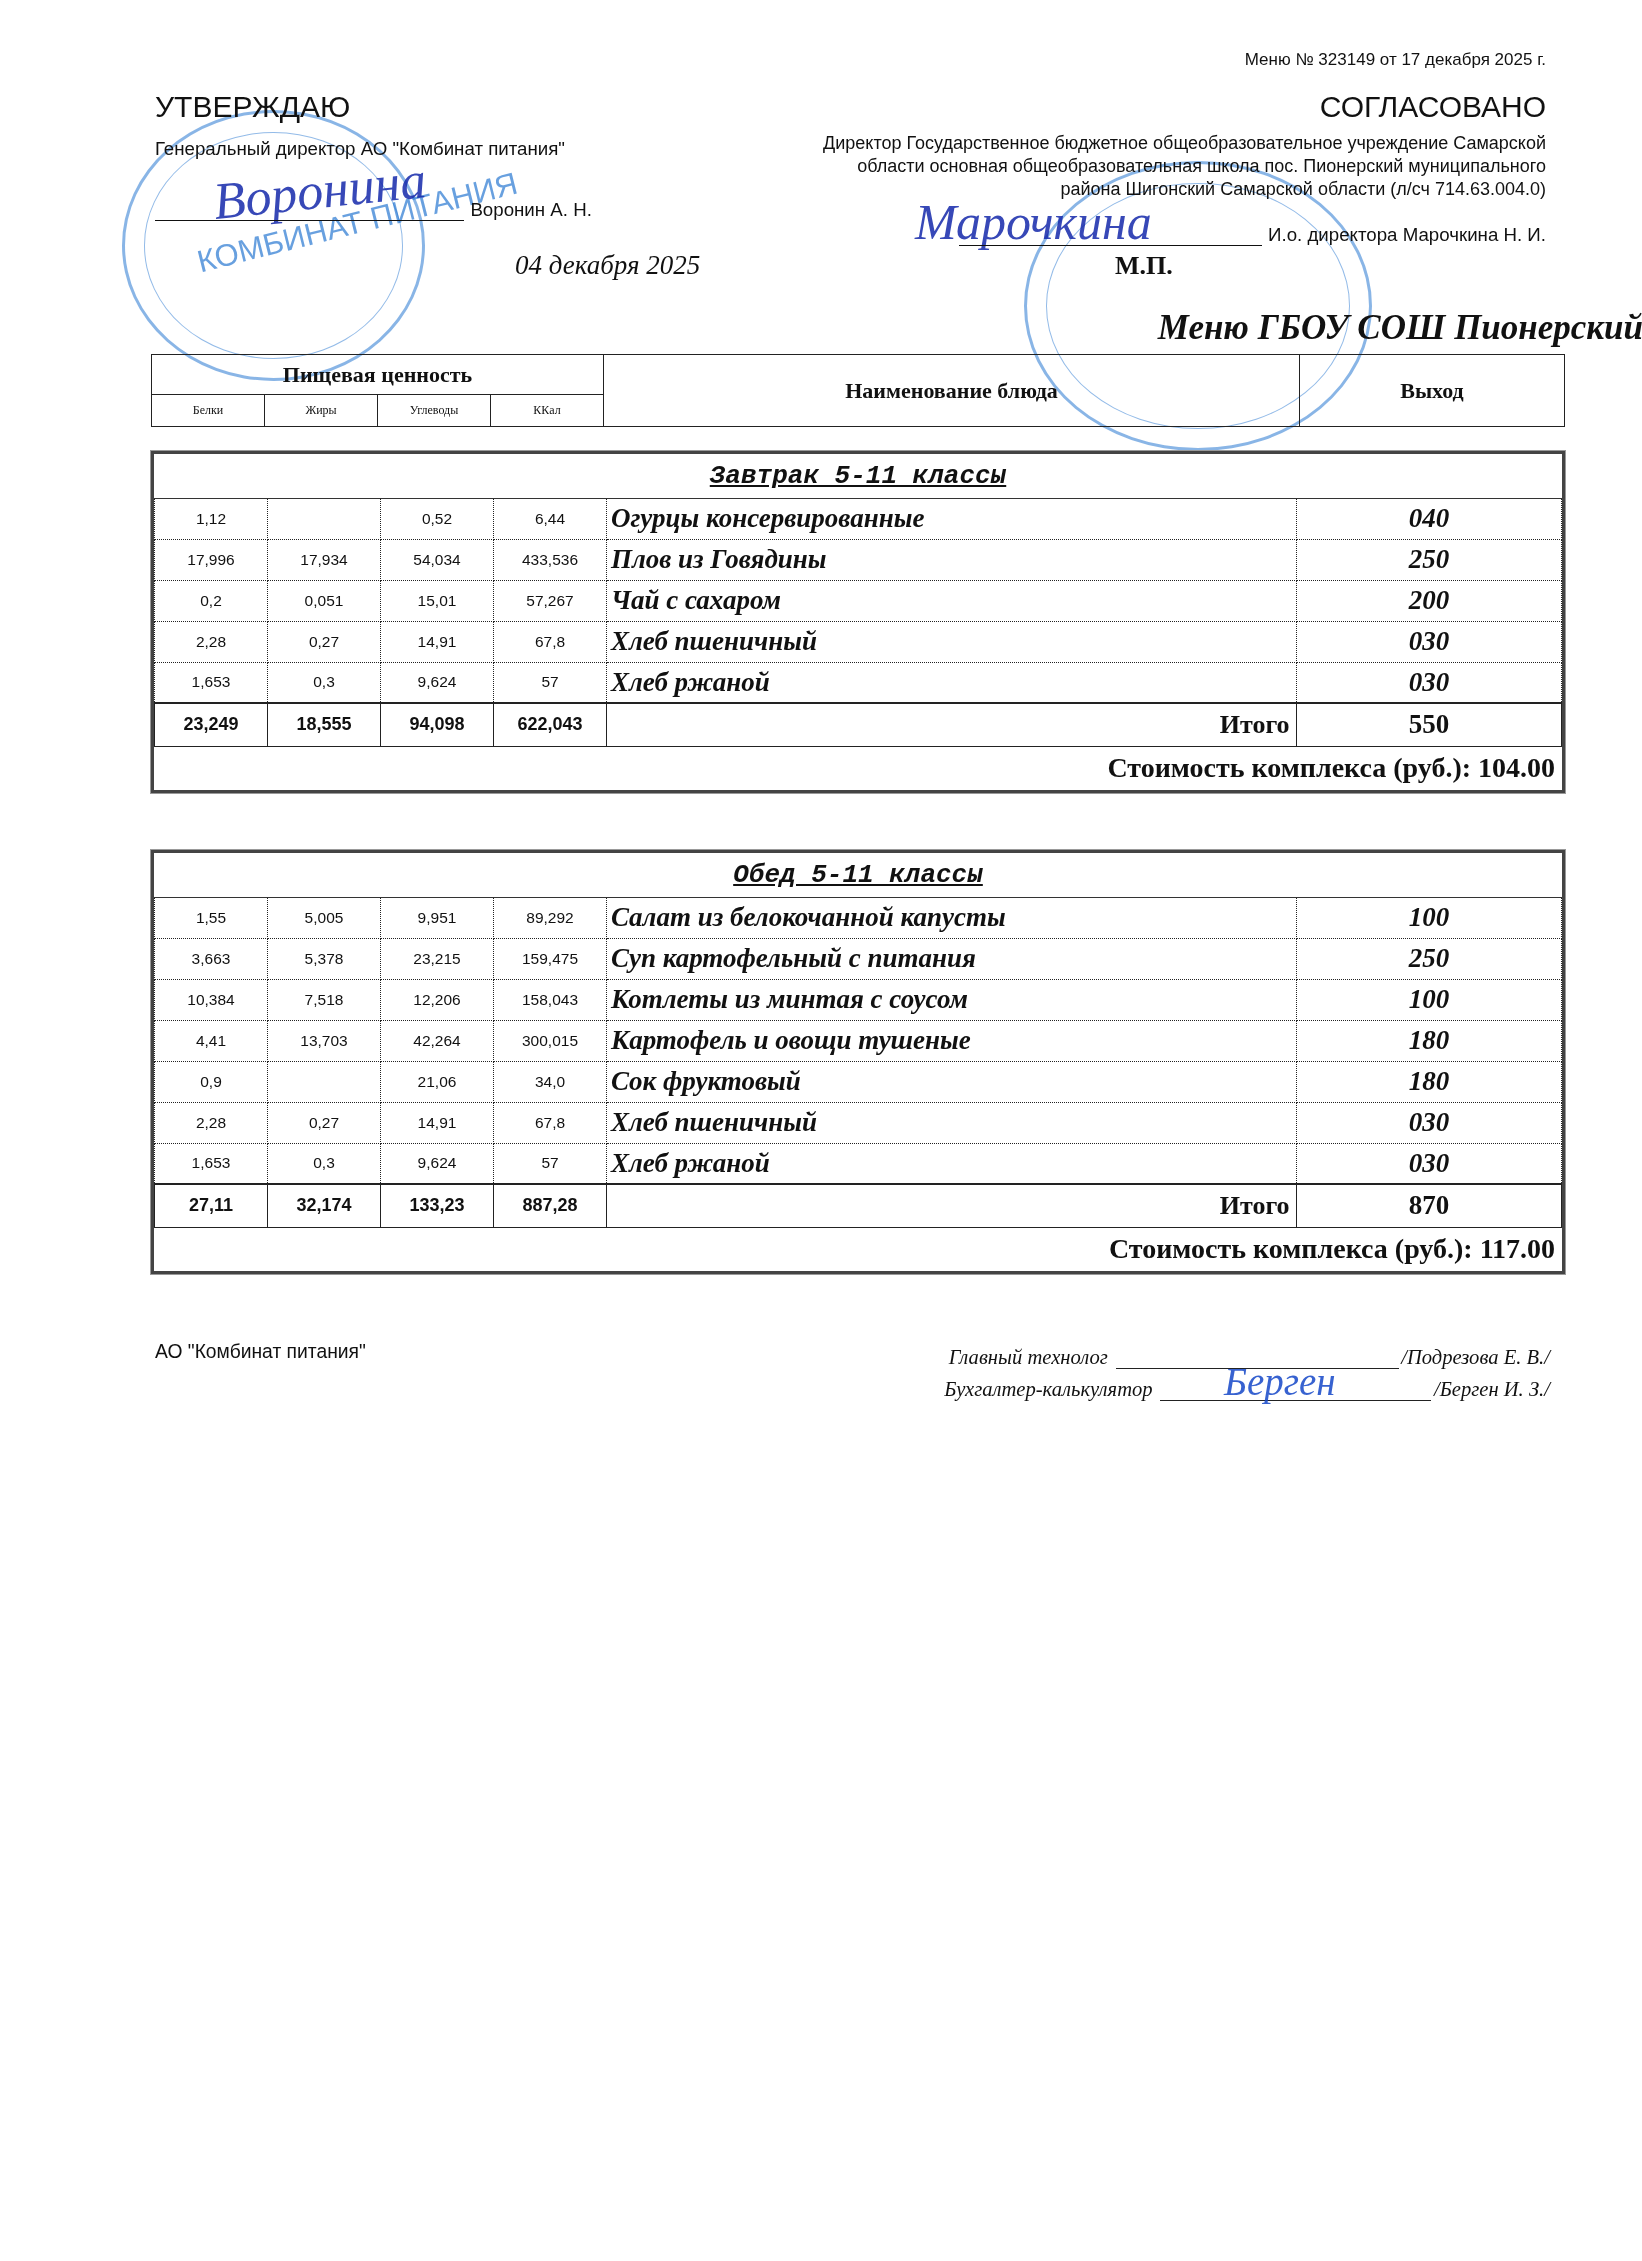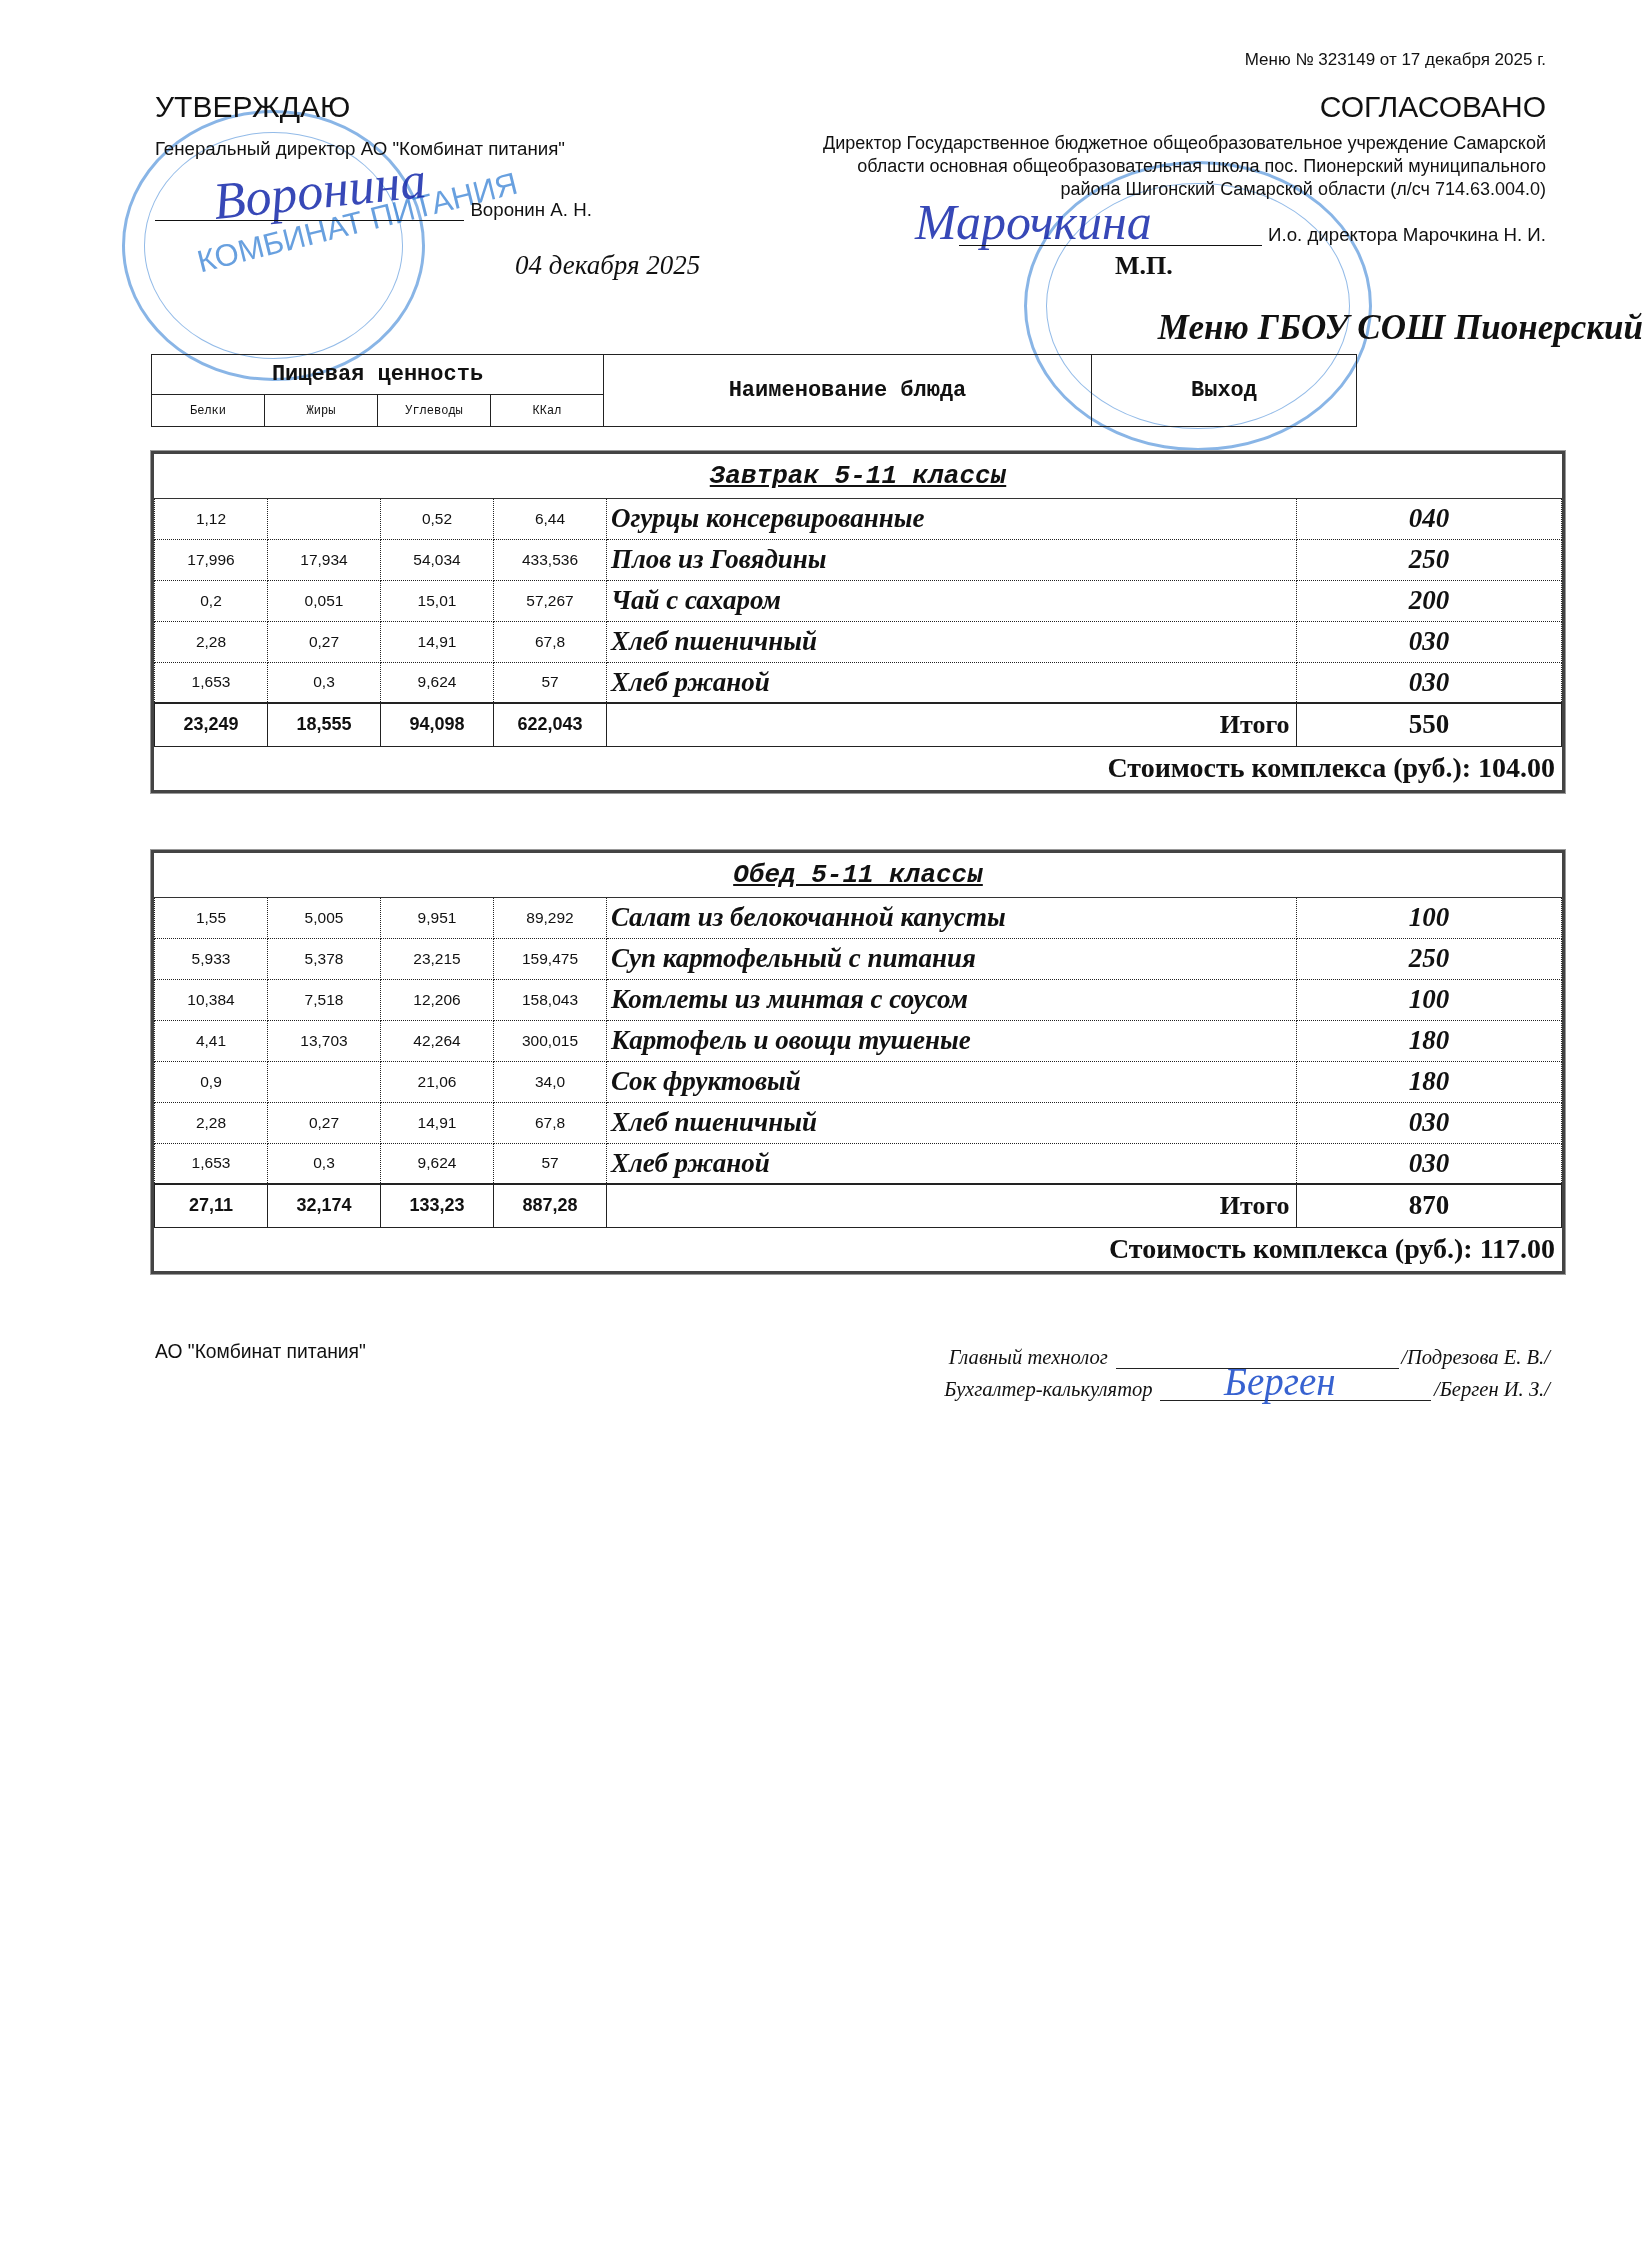--- a/index.html
+++ b/index.html
@@ -31,21 +31,21 @@
     .stamp::after { content: ""; position: absolute; inset: 19.3px; border-radius: 50%; border: 1.9px solid rgba(40,120,210,0.5); }
     .stamp-left { left: 122px; top: 110px; width: 303px; height: 271px; }
     .stamp-left-text { position: absolute; left: 193px; top: 206px; color: rgba(40,120,210,0.7); font-size: 31px; line-height: 33px; text-align: center; transform: rotate(-14deg); }
     .stamp-right { left: 1024px; top: 161px; width: 348px; height: 290px; }
     .signature { position: absolute; font-family: "Liberation Serif", serif; font-style: italic; color: rgba(20,40,170,0.85); }
     .sig-left { left: 213px; top: 161px; font-size: 52px; transform: rotate(-6deg); }
     .sig-right { left: 915px; top: 193px; font-size: 50px; }
     .sig-buh { left: 1224px; top: 1359px; font-size: 39px; color: rgba(20,70,200,0.85); }
 
     
-    .header-table { position: absolute; left: 151px; top: 354px; width: 1206px; border-collapse: collapse; font-family: Liberation Mono, monospace; }
+    .header-table { position: absolute; left: 151px; top: 354px; width: 1414px; border-collapse: collapse; font-family: Liberation Serif, serif; }
     .header-table td { border: 1.9px solid #222; text-align: center; }
     .ht-group { height: 40px; font-size: 22px; font-weight: bold; }
     .ht-sub td.sub { height: 32px; font-size: 12px; width: 113px; }
     .ht-name { font-size: 22px; font-weight: bold; }
     .ht-out { font-size: 22px; font-weight: bold; width: 265px; }
 
     
     .meal { position: absolute; left: 151px; width: 1414px; border: 3.2px solid #444; outline: 1.3px solid #999; }
     .meal table { width: 100%; border-collapse: collapse; }
     .meal td { border: 1.3px dotted #222; }
@@ -194,21 +194,21 @@
         </tr>
     <tr>
       <td class="num">1,55</td>
       <td class="num">5,005</td>
       <td class="num">9,951</td>
       <td class="num">89,292</td>
       <td class="dish">Салат из белокочанной капусты</td>
       <td class="out">100</td>
     </tr>
     <tr>
-      <td class="num">5,933</td>
+      <td class="num">3,663</td>
       <td class="num">5,378</td>
       <td class="num">23,215</td>
       <td class="num">159,475</td>
       <td class="dish">Суп картофельный с питания</td>
       <td class="out">250</td>
     </tr>
     <tr>
       <td class="num">10,384</td>
       <td class="num">7,518</td>
       <td class="num">12,206</td>

